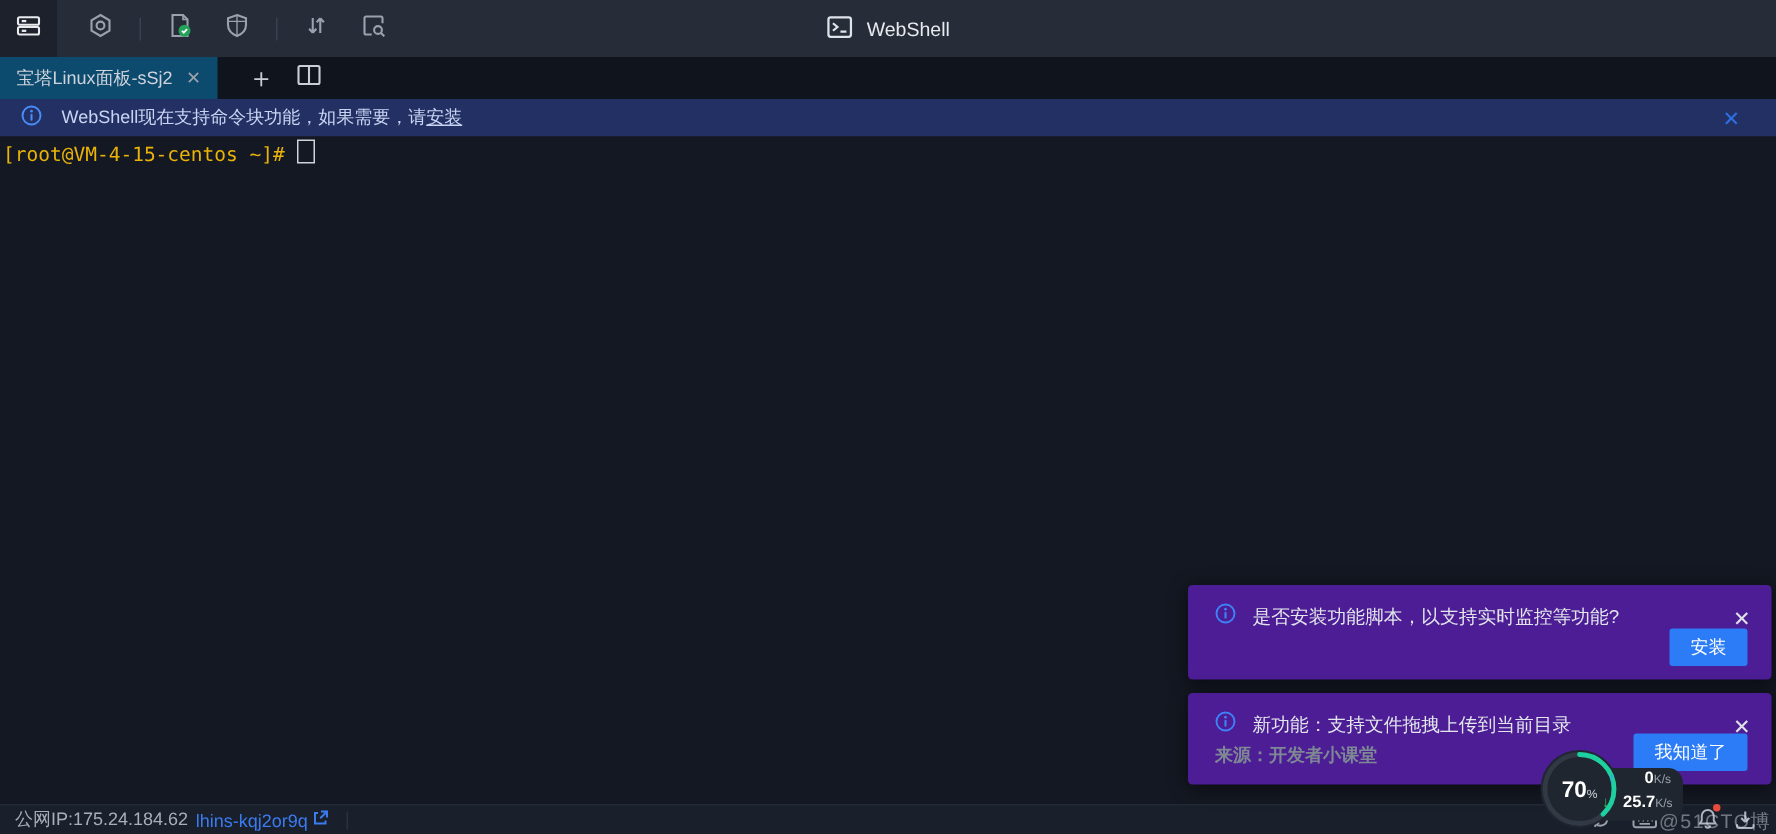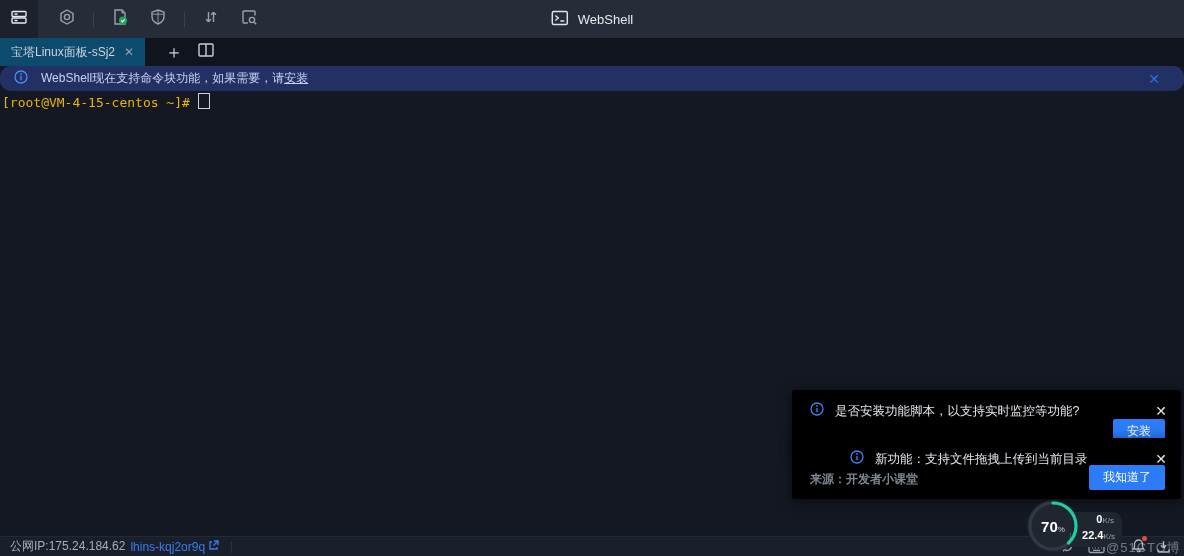--- a/index.html
+++ b/index.html
@@ -14,34 +14,34 @@
   .tool-btn.first{background:#1c212b;margin-right:10px;}
   .tb-divider{width:1px;height:15px;background:#3a4150;margin:0 7px;}
   .win-title{position:absolute;left:50%;top:0;transform:translateX(-50%);height:38px;display:flex;align-items:center;gap:9px;color:#e7eaee;font-size:13px;}
   
   .tabbar{position:absolute;top:38px;left:0;right:0;height:28px;background:#10141d;display:flex;align-items:center;}
   .tab{height:28px;background:#0c4a6e;display:flex;align-items:center;padding:0 11px;gap:9px;color:#cfd4dc;font-size:12px;cursor:pointer;}
   .tab-close{color:#9aa1ac;font-size:12px;line-height:1;cursor:pointer;}
   .newtab-btn{margin-left:20px;color:#c9ced6;font-size:18px;line-height:1;cursor:pointer;}
   .split-btn{margin-left:15px;display:flex;cursor:pointer;}
   
-  .banner{position:absolute;top:66px;left:0;right:0;height:25px;background:#223064;display:flex;align-items:center;padding:0 14px;gap:13px;color:#c9d4f2;font-size:12px;border-radius:11px;}
+  .banner{position:absolute;top:66px;left:0;right:0;height:25px;background:#223064;display:flex;align-items:center;padding:0 14px;gap:13px;color:#c9d4f2;font-size:12px;}
   .banner-link{text-decoration:underline;cursor:pointer;}
   .banner-close{position:absolute;right:24px;top:0;height:25px;display:flex;align-items:center;color:#2f6fe4;font-size:14px;cursor:pointer;}
   
   .terminal{position:absolute;top:91px;left:0;right:0;bottom:20px;background:#141822;padding:2px 0 0 2px;font-family:"DejaVu Sans Mono",monospace;font-size:13px;color:#eab308;cursor:text;}
   .prompt{white-space:pre;}
   .cursor{display:inline-block;width:10px;height:14px;border:1px solid #ced3da;vertical-align:-2px;}
   
   .statusbar{position:absolute;bottom:0;left:0;right:0;height:20px;background:#1a202b;border-top:1px solid #232a35;display:flex;align-items:center;font-size:12px;color:#a7aeb9;padding:0 10px;box-sizing:border-box;}
   .sb-link{color:#3a7bf0;margin-left:5px;display:flex;align-items:center;gap:3px;cursor:pointer;}
   .sb-divider{width:1px;height:12px;background:#2b323d;margin-left:12px;}
   .sb-icon{position:absolute;cursor:pointer;display:flex;}
   
-  .toast{position:absolute;left:792px;width:389px;background:#000000;border-radius:3px;box-shadow:0 2px 12px rgba(0,0,0,.55);z-index:5;box-sizing:border-box;}
+  .toast{position:absolute;left:792px;width:389px;background:#4c1d95;border-radius:3px;box-shadow:0 2px 12px rgba(0,0,0,.55);z-index:5;box-sizing:border-box;}
   .toast-head{display:flex;align-items:center;gap:11px;padding:12px 14px 0 18px;}
   .toast-msg{flex:1;font-size:12.5px;color:#e2e6ec;}
   .toast-close{color:#dfe3e8;font-size:14px;line-height:1;cursor:pointer;}
   .toast-btn{position:absolute;right:16px;bottom:9px;background:#2b7cf6;color:#fff;font-size:12px;padding:4px 14px;border-radius:2px;cursor:pointer;}
   .toast-src{position:absolute;left:18px;bottom:11px;color:#7e8794;font-size:12px;font-weight:bold;}
   
   .speed-pill{position:absolute;left:1050px;top:512px;width:72px;height:35px;background:#20262f;border-radius:10px;z-index:6;}
   .gauge{position:absolute;left:1026px;top:499px;width:54px;height:54px;z-index:7;cursor:pointer;}
   .gauge-label{position:absolute;inset:0;display:flex;align-items:center;justify-content:center;color:#fff;}
   .gauge-val{font-size:15px;font-weight:bold;}
@@ -219,21 +219,21 @@
           <circle cx="7" cy="4.1" r="0.9" fill="#3f82f7"></circle>
           <rect x="6.3" y="5.9" width="1.4" height="4.6" rx="0.7" fill="#3f82f7"></rect>
         </svg>
     </span>
     <span class="toast-msg">是否安装功能脚本，以支持实时监控等功能?</span>
     <span class="toast-close">✕</span>
   </div>
   <span class="toast-btn">安装</span>
 </div>
 
-<div class="toast" style="top:438px;height:61px;padding-left:40px;">
+<div class="toast" style="top:462px;height:61px;">
   <div class="toast-head">
     <span>
       <svg width="14" height="14" viewBox="0 0 14 14">
           <circle cx="7" cy="7" r="6" fill="none" stroke="#3f82f7" stroke-width="1.3"></circle>
           <circle cx="7" cy="4.1" r="0.9" fill="#3f82f7"></circle>
           <rect x="6.3" y="5.9" width="1.4" height="4.6" rx="0.7" fill="#3f82f7"></rect>
         </svg>
     </span>
     <span class="toast-msg">新功能：支持文件拖拽上传到当前目录</span>
     <span class="toast-close">✕</span>
@@ -253,16 +253,16 @@
     <span class="gauge-val">70</span>
     <span class="gauge-pct">%</span>
   </div>
 </div>
 <div class="spd-row" style="left:1072px;top:513px;width:42px;">
   <span class="spd-up-arrow">↑</span>
   <span class="spd-val"><span>0</span><span class="spd-unit">K/s</span></span>
 </div>
 <div class="spd-row" style="left:1068px;top:529px;width:47px;">
   <span class="spd-down-arrow">↓</span>
-  <span class="spd-val"><span>22.4</span><span class="spd-unit">K/s</span></span>
+  <span class="spd-val"><span>25.7</span><span class="spd-unit">K/s</span></span>
 </div>
 
 <div class="watermark">@51CTO博客</div>
 
 </body></html>

